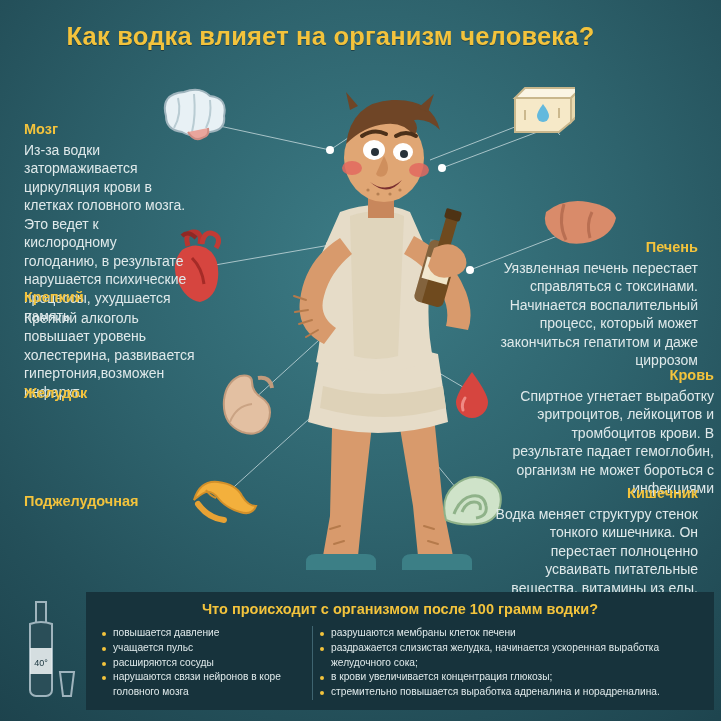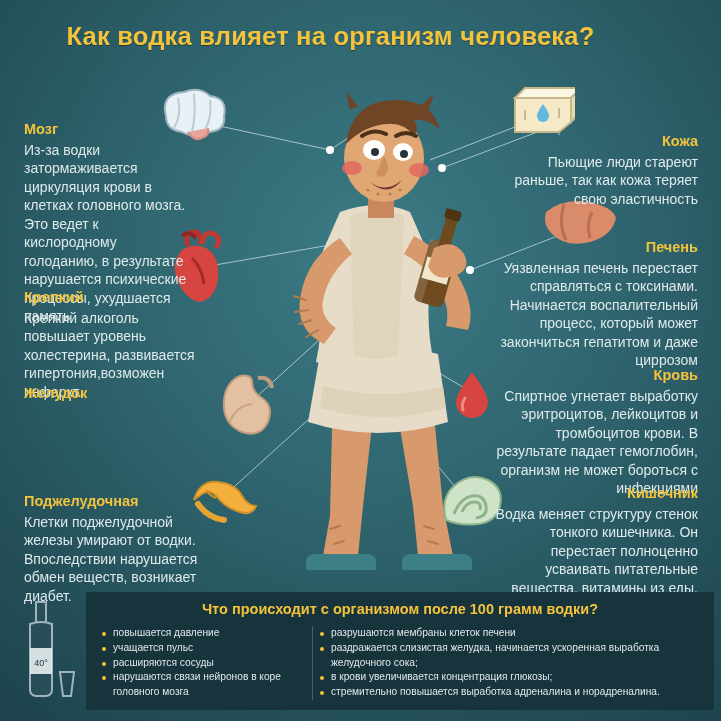--- a/index.html
+++ b/index.html
@@ -263,34 +263,29 @@
     <div class="blk-head">Крепкий</div>
     <div class="blk-body">Крепкий алкоголь повышает уровень холестерина, развивается гипертония,возможен инфаркт.</div>
   </div>
 
   <div class="block" style="left:24px; top:386px; width:172px;">
     <div class="blk-head">Желудок</div>
   </div>
 
   <div class="block" style="left:24px; top:494px; width:190px;">
     <div class="blk-head">Поджелудочная</div>
-    <div class="blk-body">Клетки поджелудочной железы умирают от водки. Впоследствии нарушается обмен веществ, возникает диабет.</div>
-  </div>
-
-  <div class="block right" style="left:500px; top:134px; width:198px;">
-    <div class="blk-head">Кожа</div>
-    <div class="blk-body">Пьющие люди стареют раньше, так как кожа теряет свою эластичность</div>
-  </div>
+  </div>
+
 
   <div class="block right" style="left:498px; top:240px; width:200px;">
     <div class="blk-head">Печень</div>
     <div class="blk-body">Уязвленная печень перестает справляться с токсинами. Начинается воспалительный процесс, который может закончиться гепатитом и даже циррозом</div>
   </div>
 
-  <div class="block right" style="left:488px; top:368px; width:210px;">
+  <div class="block right" style="left:504px; top:368px; width:210px;">
     <div class="blk-head">Кровь</div>
     <div class="blk-body">Спиртное угнетает выработку эритроцитов, лейкоцитов и тромбоцитов крови. В результате падает гемоглобин, организм не может бороться с инфекциями</div>
   </div>
 
   <div class="block right" style="left:490px; top:486px; width:208px;">
     <div class="blk-head">Кишечник</div>
     <div class="blk-body">Водка меняет структуру стенок тонкого кишечника. Он перестает полноценно усваивать питательные вещества, витамины из еды.</div>
   </div>
 
   <svg class="bottle-left" viewBox="0 0 64 112" width="64" height="112">

